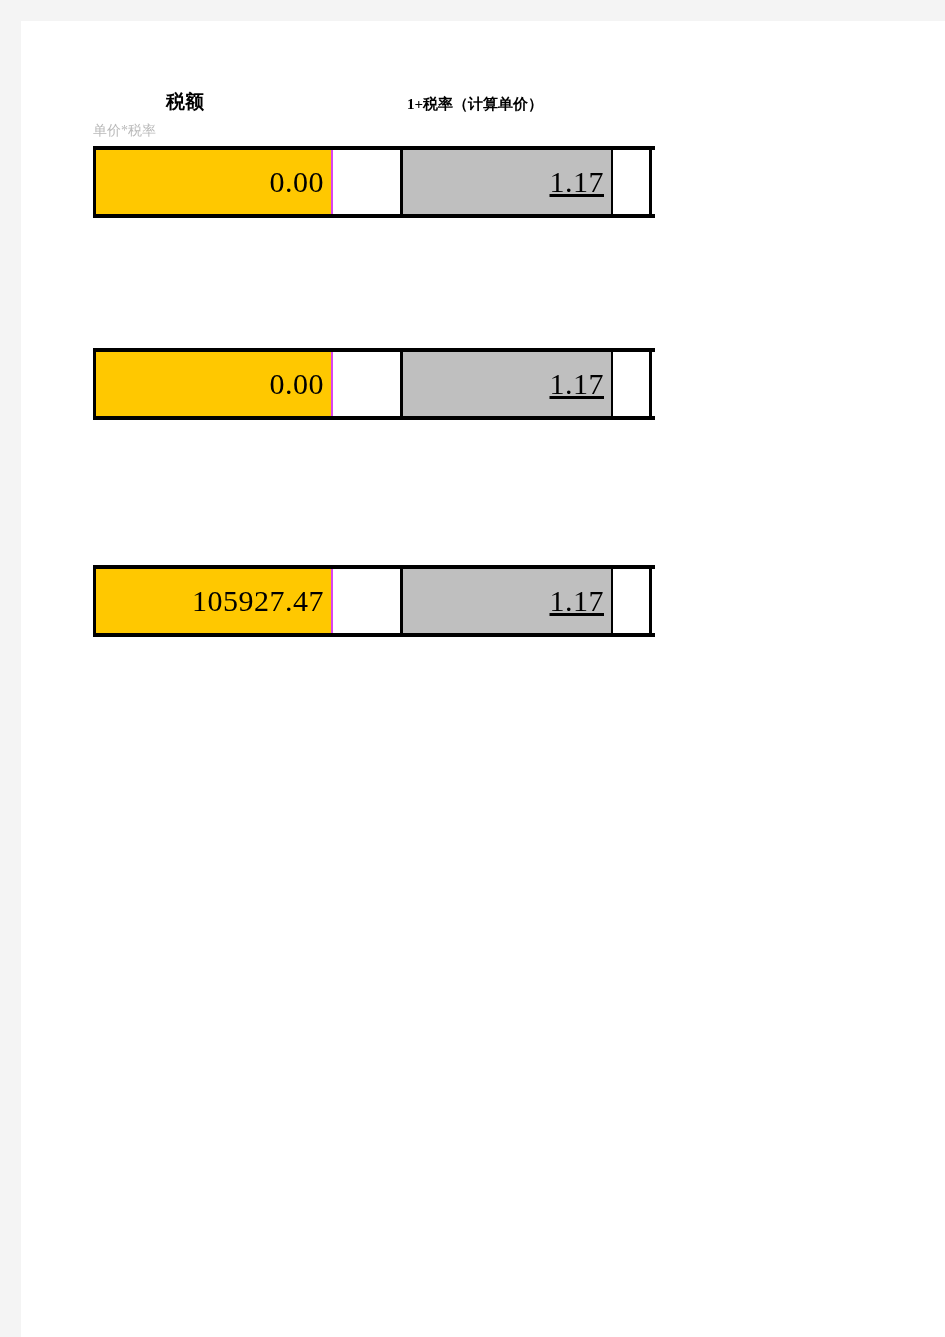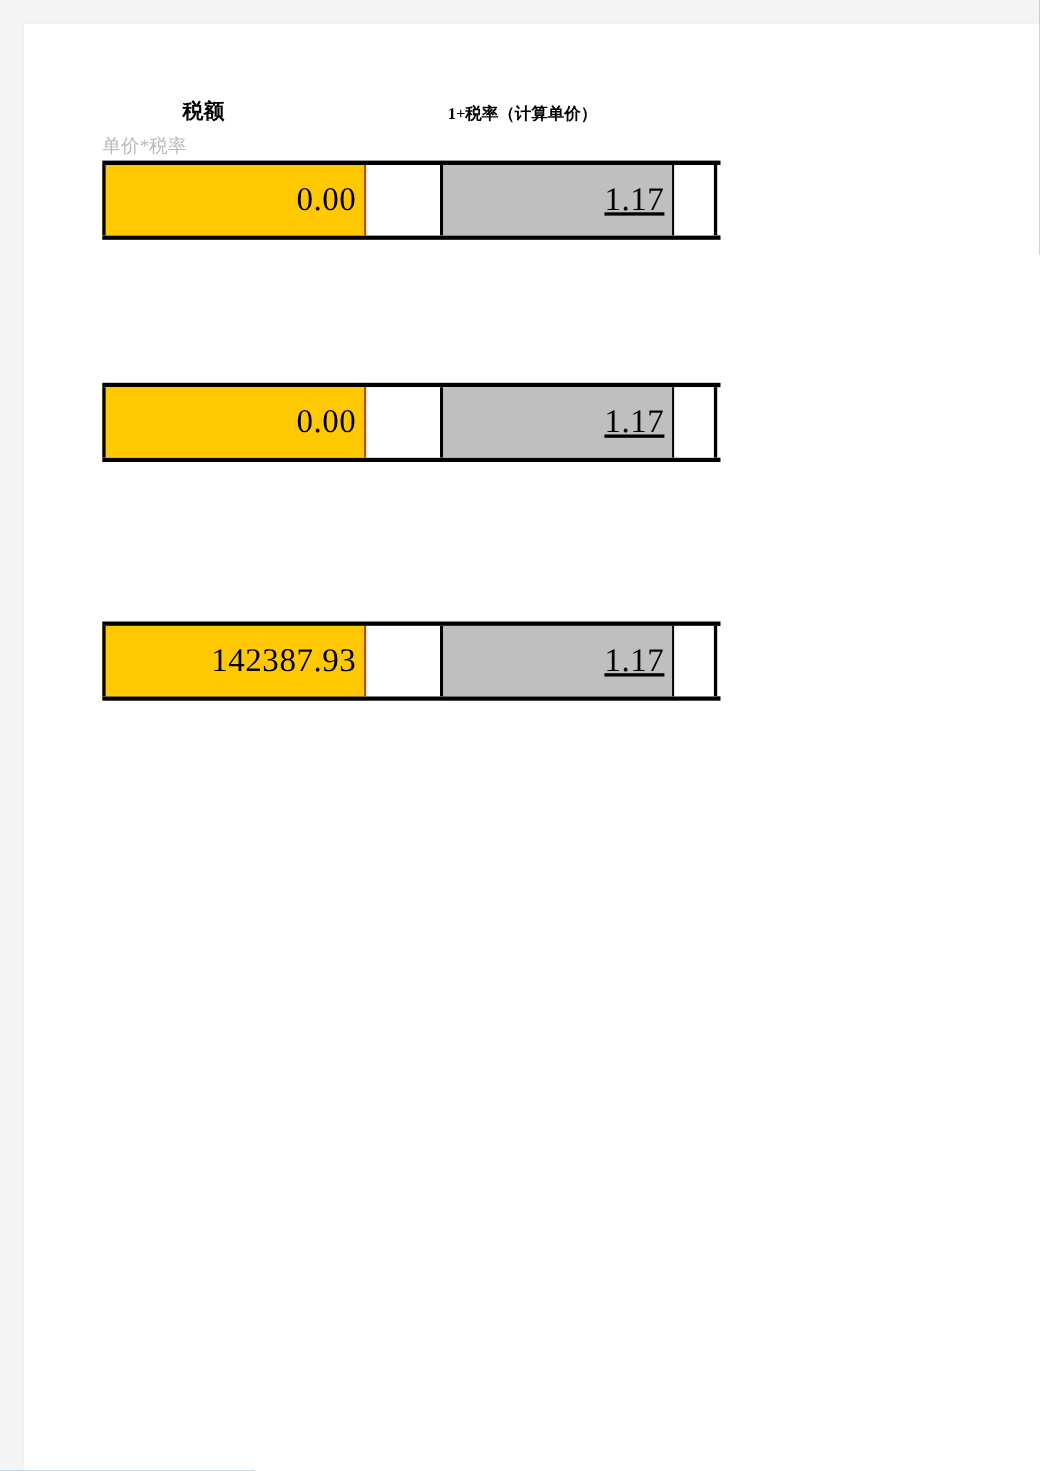--- a/index.html
+++ b/index.html
@@ -14,21 +14,21 @@
     height: 1337px;
     position: relative;
     overflow: hidden;
     font-family: "Liberation Serif", "DejaVu Serif", serif;
   }
 
   
   #page-root {
     position: absolute;
     inset: 0;
-    background: #0369a1;
+    background: #a21caf;
   }
 
   .margin-strip-top {
     position: absolute;
     left: 0;
     top: 0;
     width: 945px;
     height: 21px;
     background: #f4f4f4;
   }
@@ -70,21 +70,21 @@
     left: 407px;
     top: 97px;
     font-size: 15px;
   }
 
   
   #formula-note {
     position: absolute;
     left: 93px;
     top: 124px;
-    font-size: 17px;
+    font-size: 14px;
     color: #b9b9b9;
     white-space: nowrap;
     line-height: 1;
   }
 
   
   .row-block {
     position: absolute;
     left: 93px;
     width: 562px;
@@ -111,21 +111,21 @@
     color: #000000;
     line-height: 1;
     letter-spacing: 0.5px;
     overflow: hidden;
   }
 
   .cell-tax-amount {
     width: 240px;
     background: #ffc800;
     border-left: 3px solid #000000;
-    border-right: 2px solid #c2410c;
+    border-right: 2px solid #d946ef;
   }
 
   .cell-spacer-a {
     width: 70px;
     background: #ffffff;
     border-right: 3px solid #000000;
   }
 
   .cell-tax-rate {
     width: 210px;
@@ -164,19 +164,19 @@
   </div>
 
   <div class="row-block" id="row-block-2">
     <div class="cell cell-tax-amount">0.00</div>
     <div class="cell cell-spacer-a"></div>
     <div class="cell cell-tax-rate">1.17</div>
     <div class="cell cell-spacer-b"></div>
   </div>
 
   <div class="row-block" id="row-block-3">
-    <div class="cell cell-tax-amount">142387.93</div>
+    <div class="cell cell-tax-amount">105927.47</div>
     <div class="cell cell-spacer-a"></div>
     <div class="cell cell-tax-rate">1.17</div>
     <div class="cell cell-spacer-b"></div>
   </div>
 
 </div>
 
 </body></html>

